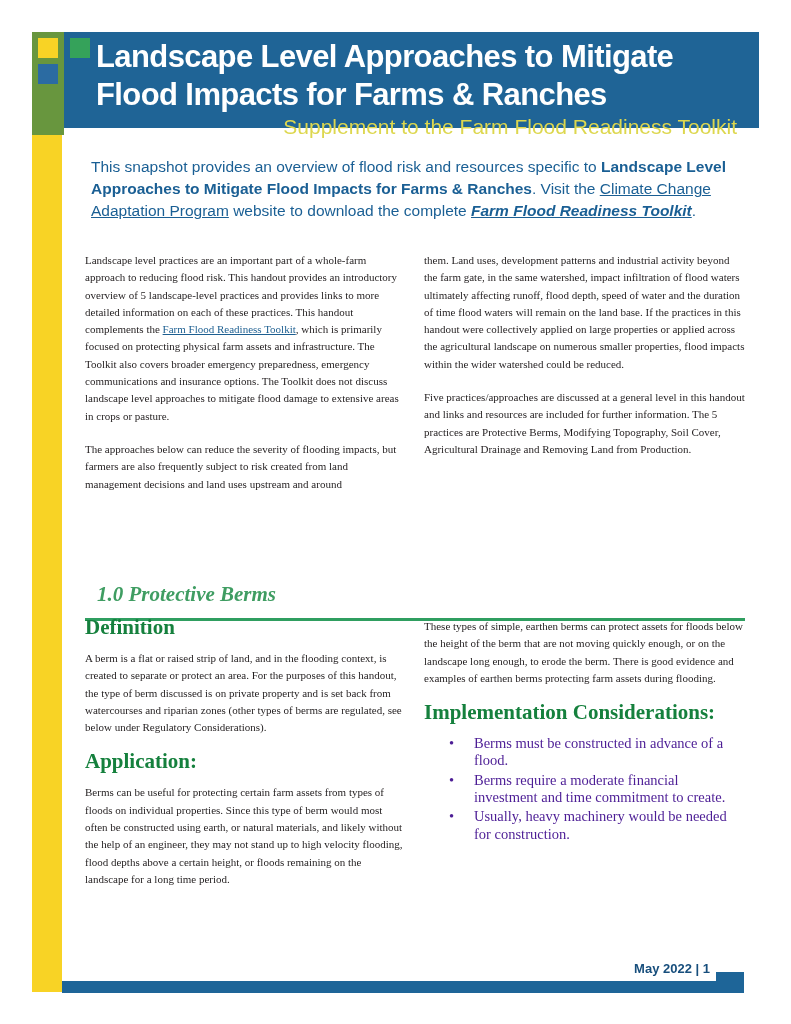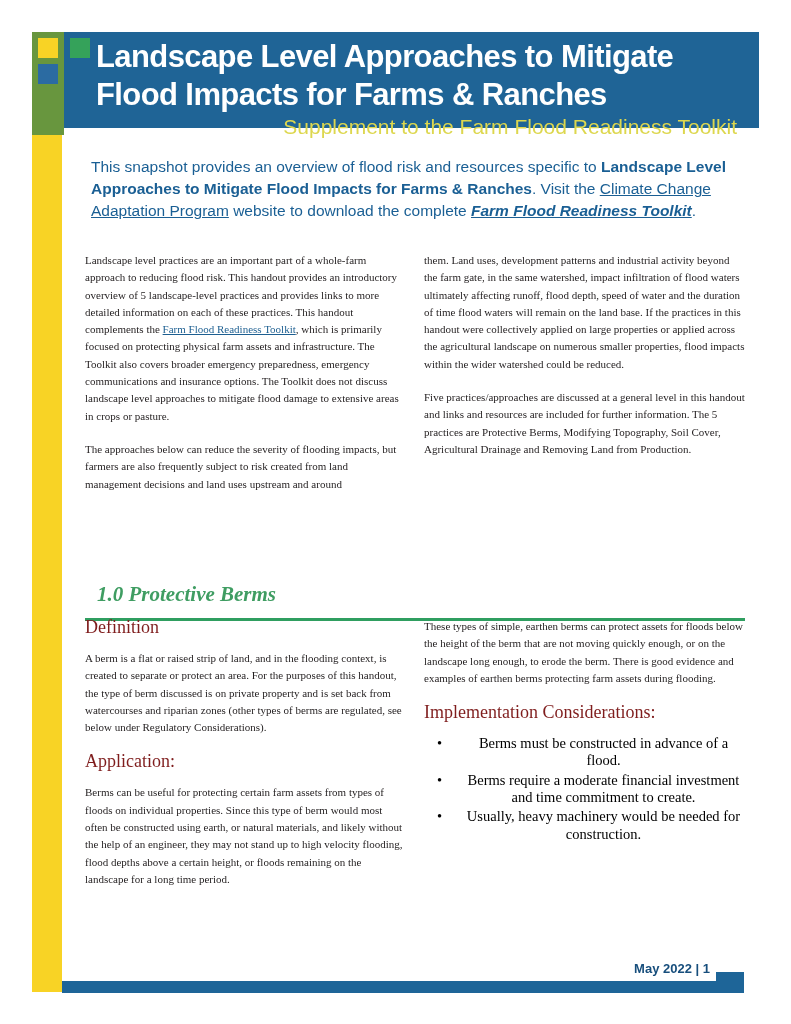--- a/index.html
+++ b/index.html
@@ -31,22 +31,22 @@
   .intro .run-bil{color:#1a5f94;font-weight:bold;font-style:italic;text-decoration:underline;cursor:pointer;}
 
   
   .columns{position:absolute;display:flex;gap:18px;width:660px;left:85px;}
   .columns-overview{top:252px;}
   .columns-section{top:618px;}
   .col{width:321px;}
   .body-para{margin:0 0 16px 0;font-size:11px;line-height:17.3px;color:#221e1f;}
   .body-para .run-l{color:#1d5f91;text-decoration:underline;cursor:pointer;}
   .body-para .run-sup,.bullet-list .run-sup{font-size:9px;vertical-align:super;line-height:0;}
-  .col-heading{margin:0 0 14px 0;font-size:18px;line-height:18px;font-weight:normal;color:#7f1d1d;}
-  .bullet-list{list-style:none;margin:0;padding:0;font-size:14.5px;line-height:17.3px;color:#000000;text-align:center;}
+  .col-heading{margin:0 0 14px 0;font-size:21px;line-height:18px;font-weight:bold;color:#15803d;}
+  .bullet-list{list-style:none;margin:12px;padding:0;font-size:14.5px;line-height:17.3px;color:#4c1d95;}
   .bullet-list li{position:relative;padding-left:38px;margin:0 0 2px 0;}
   .bullet-list li::before{content:"\2022";position:absolute;left:13px;top:0;}
 
   
   .section-head{position:absolute;left:85px;top:570px;width:660px;}
   .section-title{margin:12px;font-size:21px;line-height:24px;font-weight:bold;font-style:italic;color:#3f9d62;}
   .section-rule{height:3px;background:#2f9e60;margin-top:5px;}
 
   
   .footer-bar{position:absolute;left:62px;top:981px;width:682px;height:12px;background:#1e6598;}

